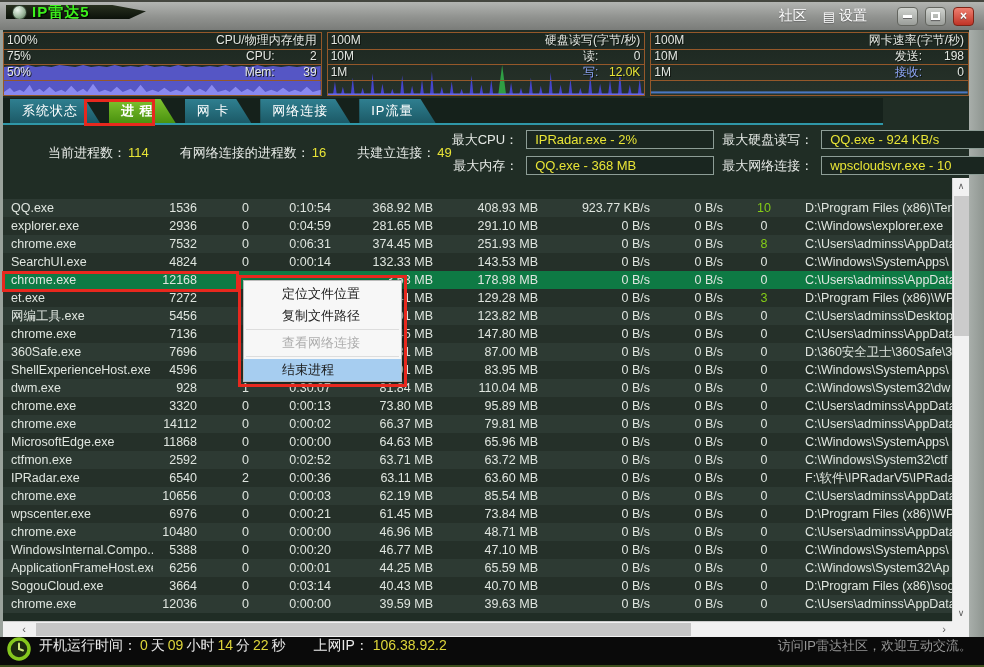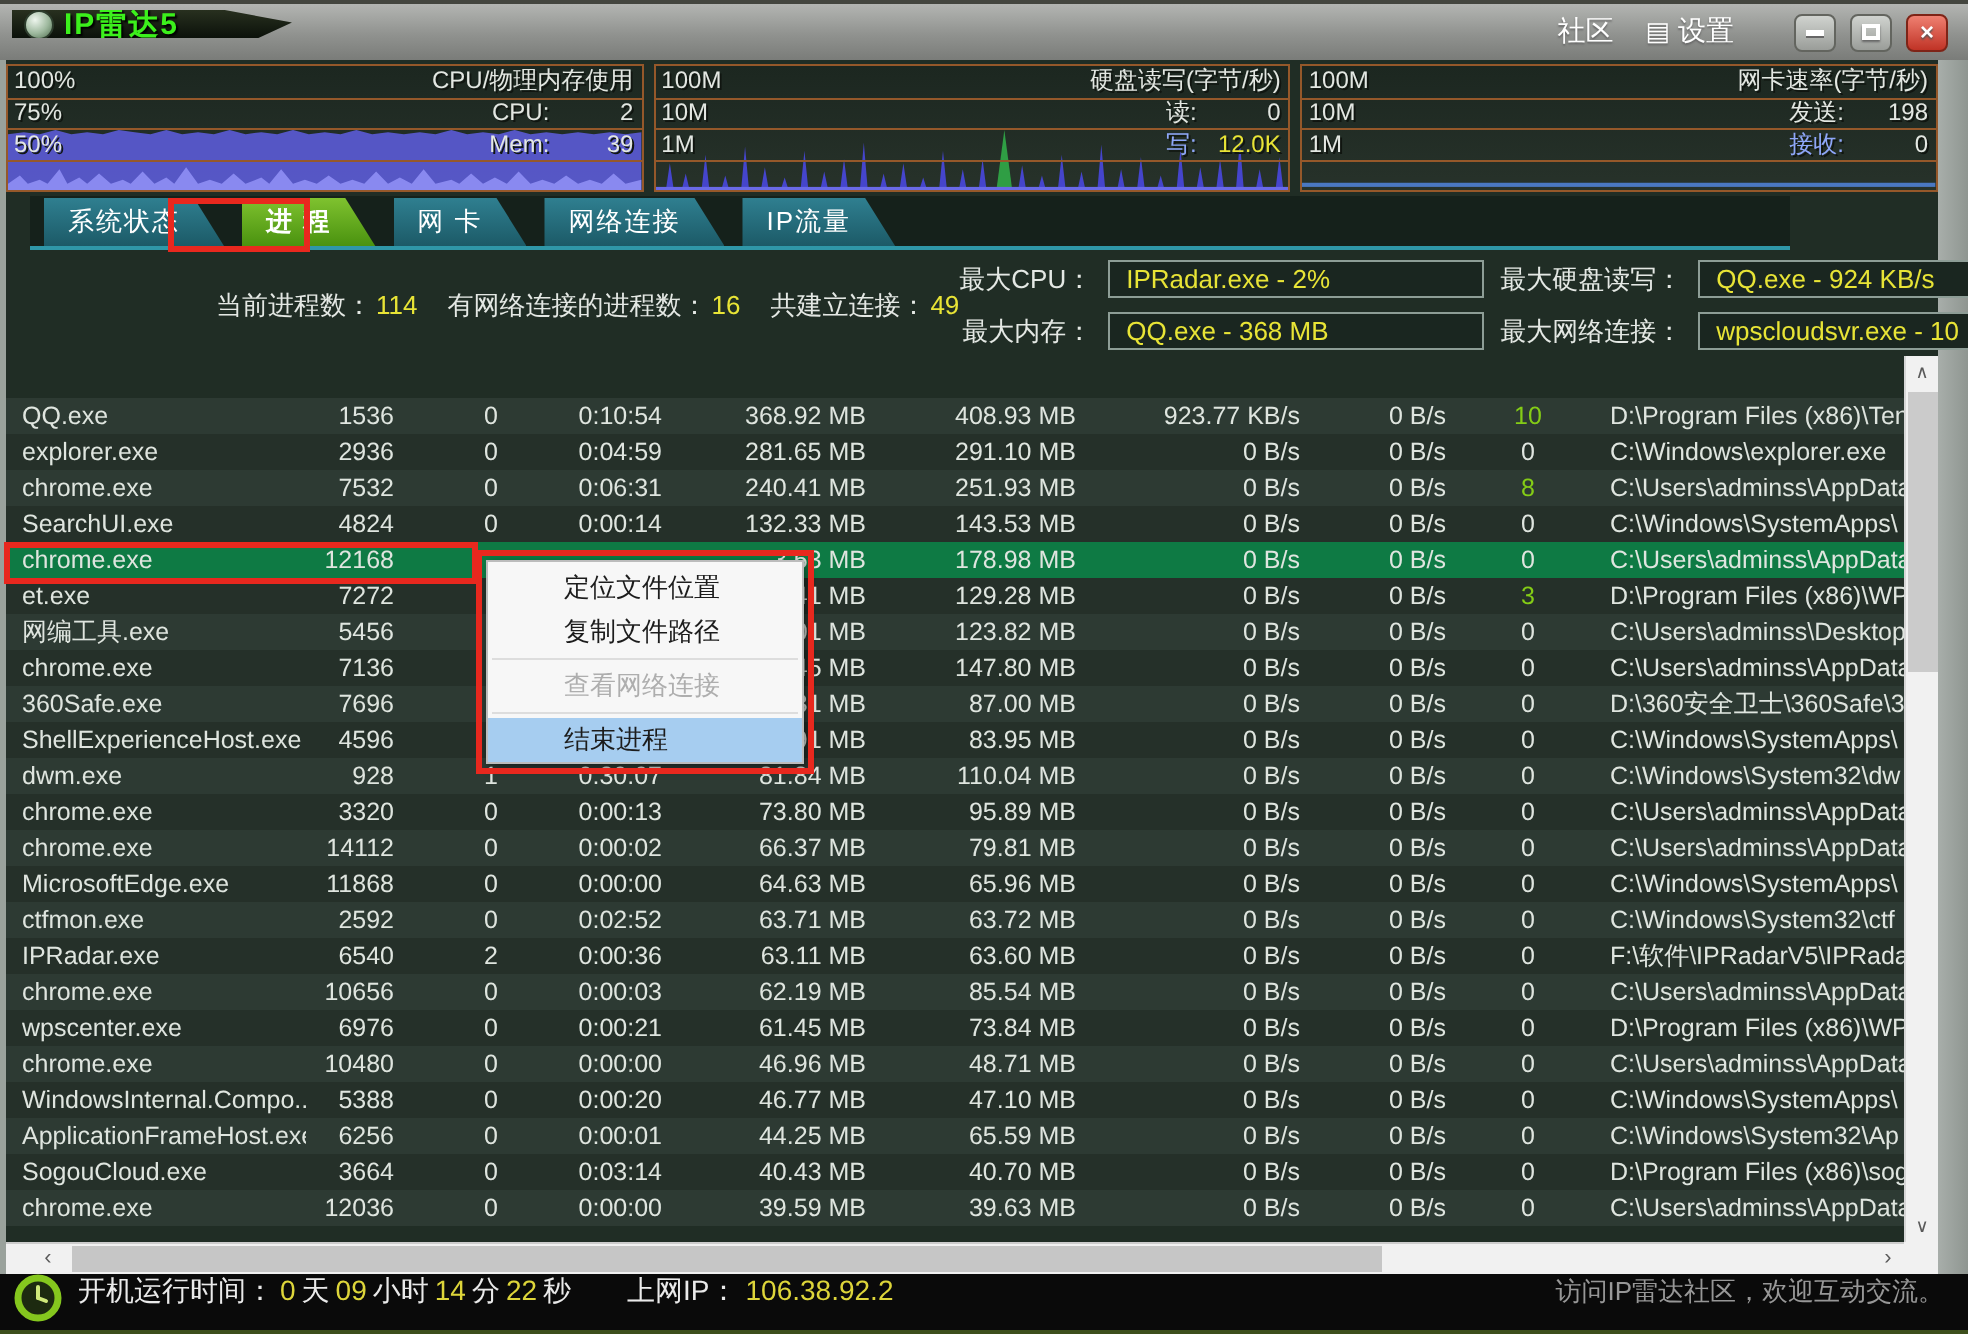--- a/index.html
+++ b/index.html
@@ -46,30 +46,30 @@
   .s0{top:0;} .s1{top:16px;} .s2{top:32px;} .s3{top:62px;}
   .wave { position:absolute; inset:0; width:100%; height:100%; z-index:2; }
   .overlay { position:absolute; top:0; right:4px; z-index:5; font-size:12px; color:#e3e7e2;
     text-shadow:1px 1px 0 #101510; text-align:right; }
   .ov-row { height:16px; line-height:15px; display:flex; justify-content:flex-end; }
   .ov-val { display:inline-block; min-width:42px; text-align:right; }
   .lbl-blue { color:#8ea6f8; }
   .val-yellow { color:#e8e436; }
 
   
-  .tabbar { position:absolute; top:98px; left:15px; width:880px; height:27px; background:#15211b;
+  .tabbar { position:absolute; top:98px; left:3px; width:880px; height:27px; background:#15211b;
     border-bottom:2px solid #2f97a8; display:flex; align-items:flex-end; gap:9px; padding-left:7px; z-index:2; }
   .tab { height:24px; padding:0 22px 0 12px; clip-path:polygon(0 0,calc(100% - 15px) 0,100% 100%,0 100%);
     background:linear-gradient(#2f7f90,#1c5a67); color:#fff; font-size:13px; line-height:24px; letter-spacing:1px; }
   .tab.selected { background:linear-gradient(#7fc22f,#4a920f); font-weight:bold; }
 
   
   .statsbar { position:absolute; top:127px; left:3px; width:966px; height:51px; display:flex;
     align-items:center; color:#e4e8e4; font-size:13px; z-index:2; }
-  .left-stats { display:flex; align-items:center; gap:15px; padding-left:105px; white-space:nowrap;justify-content:space-between; }
+  .left-stats { display:flex; align-items:center; gap:31px; padding-left:45px; white-space:nowrap;justify-content:space-between; }
   .stat-val { color:#e8e436; margin-left:2px; }
   .max-stats { margin-left:auto; display:grid; grid-template-columns:auto 188px auto 188px;
     gap:7px 8px; align-items:center; padding-right:20px; }
   .max-label { text-align:right; white-space:nowrap; }
   .max-box { border:1px solid #8d9d96; background:#1a2620; color:#e8e436; height:19px;
     line-height:17px; padding:0 8px; font-size:13px; white-space:nowrap; overflow:hidden; }
 
   
   .table-header { position:absolute; top:178px; left:3px; width:949px; height:21px; background:#0b0b0b;
     display:grid; grid-template-columns:150px 58px 48px 82px 102px 105px 110px 75px 62px 1fr;
@@ -301,21 +301,21 @@
       <div class="c-read">0 B/s</div>
       <div class="c-write">0 B/s</div>
       <div class="c-net">0</div>
       <div class="c-path">C:\Windows\explorer.exe</div>
     </div>
       <div class="row">
       <div class="c-name">chrome.exe</div>
       <div class="c-pid">7532</div>
       <div class="c-cpu">0</div>
       <div class="c-time">0:06:31</div>
-      <div class="c-mem">240.41 MB</div>
+      <div class="c-mem">374.45 MB</div>
       <div class="c-peak">251.93 MB</div>
       <div class="c-read">0 B/s</div>
       <div class="c-write">0 B/s</div>
       <div class="c-net yellow">8</div>
       <div class="c-path">C:\Users\adminss\AppData</div>
     </div>
       <div class="row">
       <div class="c-name">SearchUI.exe</div>
       <div class="c-pid">4824</div>
       <div class="c-cpu">0</div>

